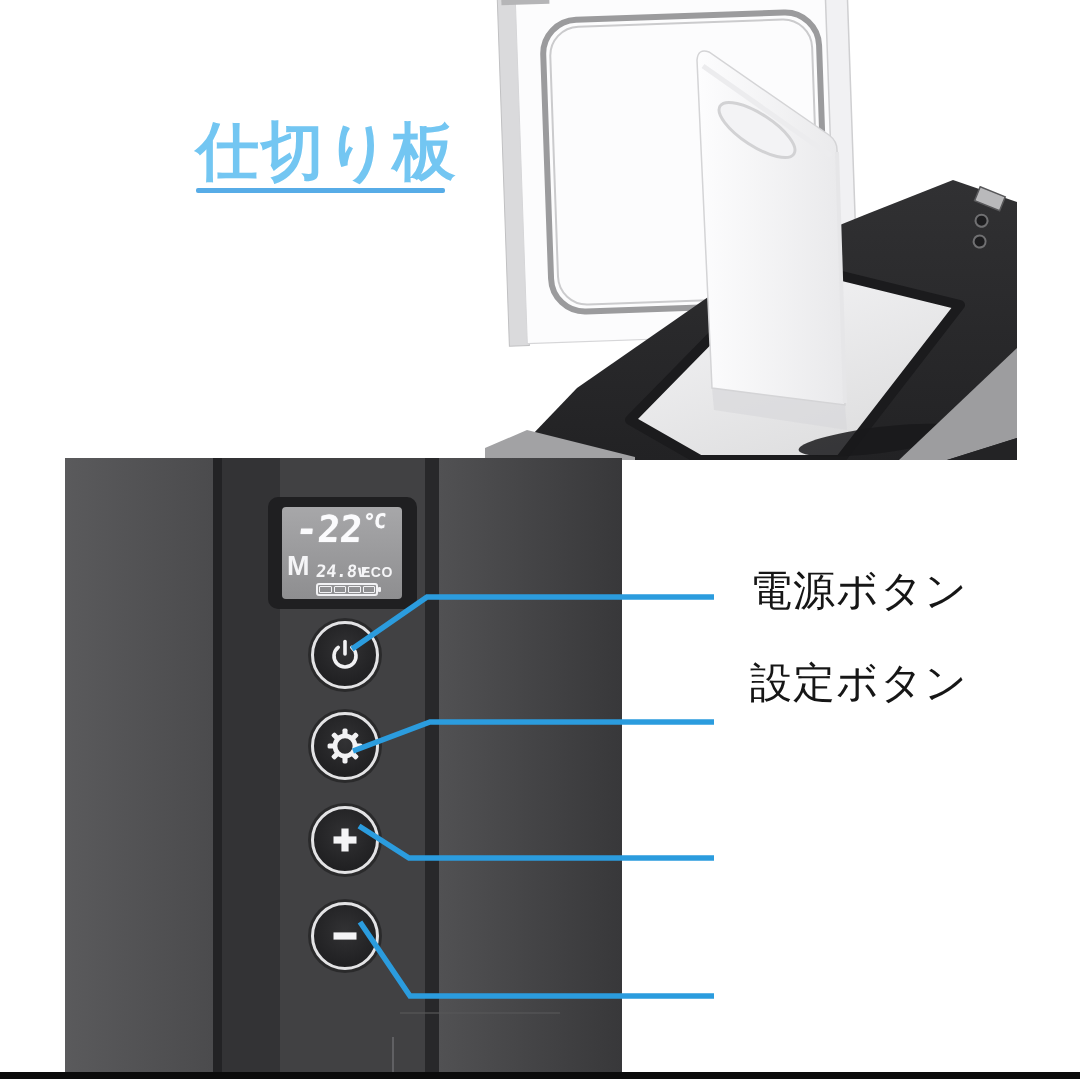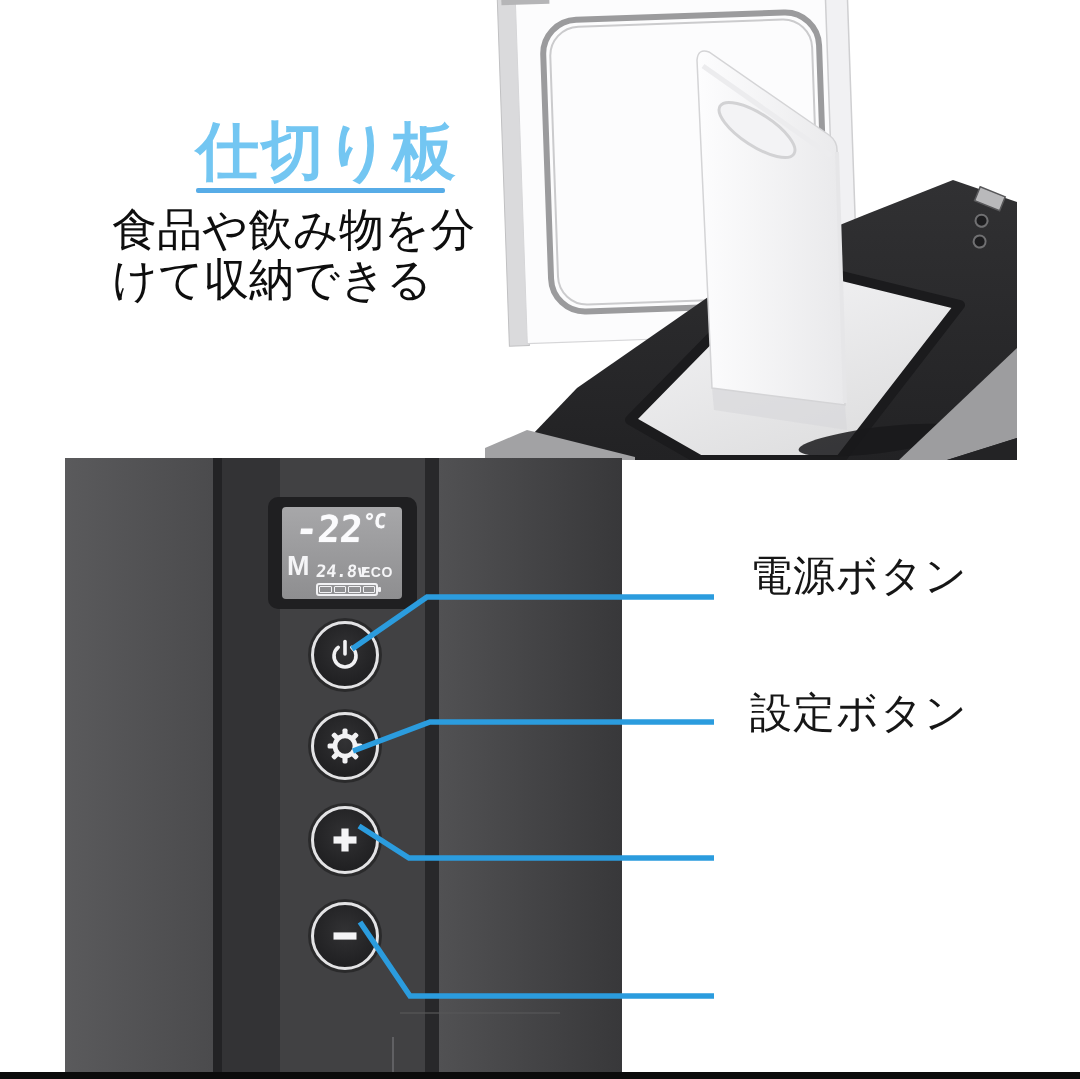--- a/index.html
+++ b/index.html
@@ -76,34 +76,30 @@
     display:flex; align-items:center; justify-content:center;
     box-shadow:0 0 0 3px rgba(0,0,0,.35);
   }
   .pbtn-power{top:163px;} .pbtn-gear{top:254px;} .pbtn-plus{top:348px;} .pbtn-minus{top:444px;}
   
   .leader-overlay{position:absolute; left:0; top:0; width:1080px; height:1079px; pointer-events:none;}
   .callout-label{
     position:absolute; left:750px; font-size:42px; color:#161616; line-height:1;
     font-weight:500; letter-spacing:1px; white-space:nowrap;
   }
-  .cl-0{top:558px;font-family:Liberation Mono, monospace;} .cl-1{top:692px;} .cl-2{top:835px;} .cl-3{top:974px;}
+  .cl-0{top:570px;} .cl-1{top:662px;} .cl-2{top:835px;} .cl-3{top:974px;}
   .bottom-strip{position:absolute; left:0; top:1072px; width:1080px; height:7px; background:#0b0b0b;}
 </style>
 </head>
 <body>
 
 <div class="canvas">
 
   <div class="title">仕切り板</div>
   <div class="title-underline"></div>
-  <div class="desc">
-    <div>食品や飲み物を分</div>
-    <div>けて収納できる</div>
-  </div>
 
   <div class="product-photo">
     <svg width="532" height="460" viewBox="0 0 532 460">
       <defs>
         <linearGradient id="openG" x1="0" y1="0" x2="0.6" y2="1">
           <stop offset="0" stop-color="#f7f7f9"></stop>
             <stop offset="1" stop-color="#dededf"></stop>
         </linearGradient>
         <linearGradient id="deckG" x1="0" y1="0" x2="0" y2="1">
           <stop offset="0" stop-color="#313133"></stop>

